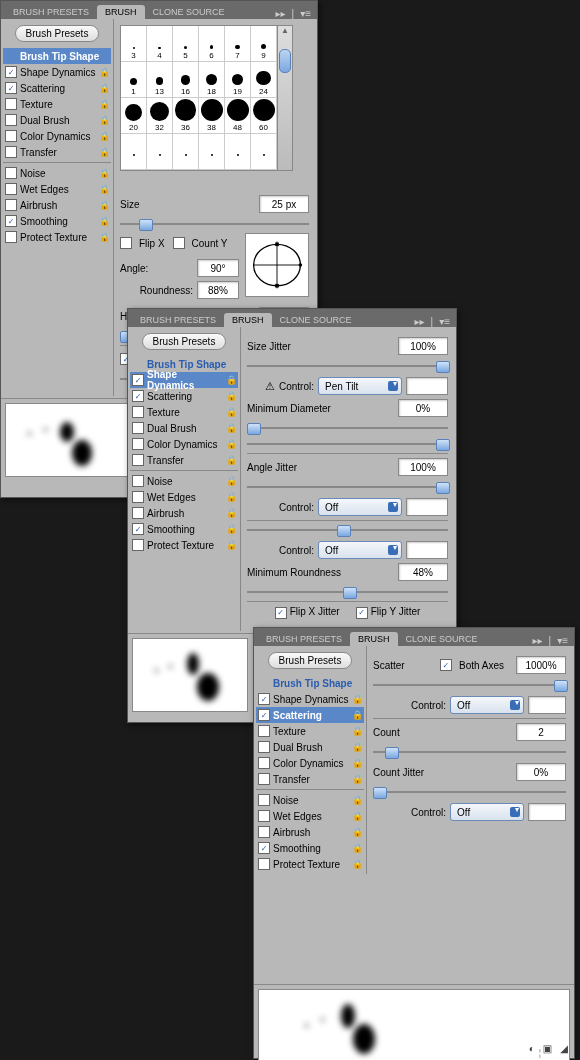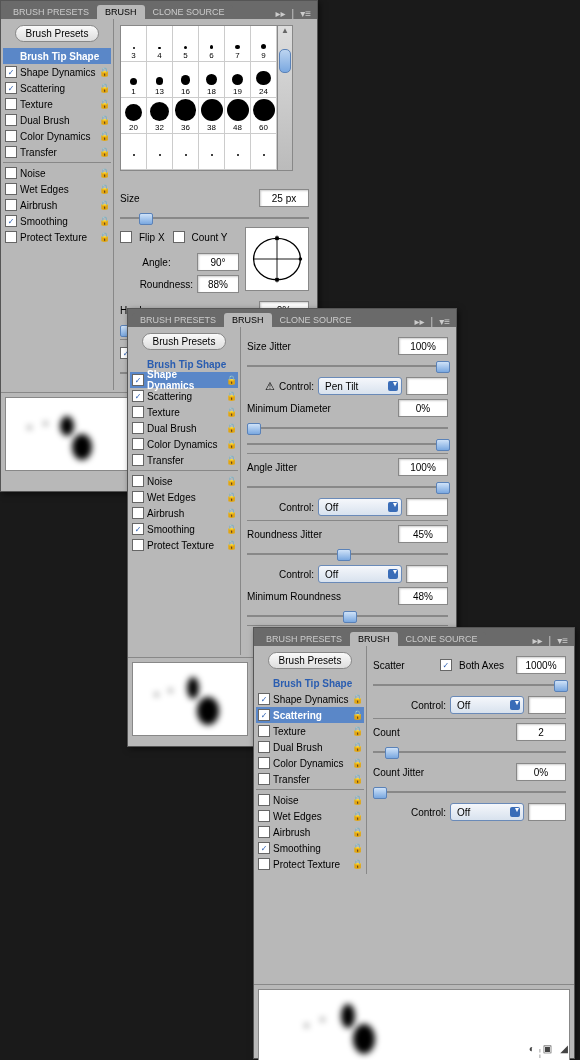--- a/index.html
+++ b/index.html
@@ -214,39 +214,39 @@
             </div>
             <div class="brush-cell">
               <div class="dot" style="width:2px;height:2px;margin-bottom:12px"></div>
             </div>
           </div>
         <div class="gscroll">
             <span style="font-size:8px;color:#666">▲</span>
             <div class="thumb"></div>
           </div>
       </div>
-      <div class="fld" style="margin-top:18px">
+      <div class="fld" style="margin-top:24px">
           <span class="lab">Size</span>
           <span style="flex:1"></span>
           <input class="inp" value="25 px" style="">
         </div>
       <div class="slider">
           <div class="track"></div>
           <div class="knob" style="left:10%"></div>
         </div>
       <div style="display:flex;gap:6px">
         <div style="flex:1">
           <div class="fld">
               <span class="ck"></span>
               <span class="lab">Flip X</span>
               <span class="ck" style="margin-left:4px"></span>
               <span class="lab">Count Y</span>
             </div>
           <div class="fld" style="margin-top:10px">
-              <span style="flex:1;text-align:center" class="lab">Angle:</span>
+              <span style="flex:1;text-align:left" class="lab">Angle:</span>
               <input class="inp" style="width: 36px;" value="90°">
             </div>
           <div class="fld">
               <span style="flex:1;text-align:right" class="lab">Roundness:</span>
               <input class="inp" style="width: 36px;" value="88%">
             </div>
         </div>
         <div class="angle-box">
           <svg viewBox="0 0 60 60">
               <ellipse cx="30" cy="30" rx="26" ry="23" fill="none" stroke="#000" stroke-width="1.5"></ellipse>
@@ -405,25 +405,20 @@
       <div class="slider">
           <div class="track"></div>
           <div class="knob" style="left:calc(100% - 12px)"></div>
         </div>
       <div class="fld" style="justify-content:flex-end">
           <span class="lab">Control:</span>
           <span class="sel-dd" style="width:60px">Off</span>
           <input class="inp" style="width: 36px;" value="">
         </div>
       <div class="hr"></div>
-      <div class="fld">
-          <span class="lab">Roundness Jitter</span>
-          <span style="flex:1"></span>
-          <input class="inp" value="45%" style="">
-        </div>
       <div class="slider">
           <div class="track"></div>
           <div class="knob" style="left:45%"></div>
         </div>
       <div class="fld" style="justify-content:flex-end">
           <span class="lab">Control:</span>
           <span class="sel-dd" style="width:60px">Off</span>
           <input class="inp" style="width: 36px;" value="">
         </div>
       <div class="fld">

